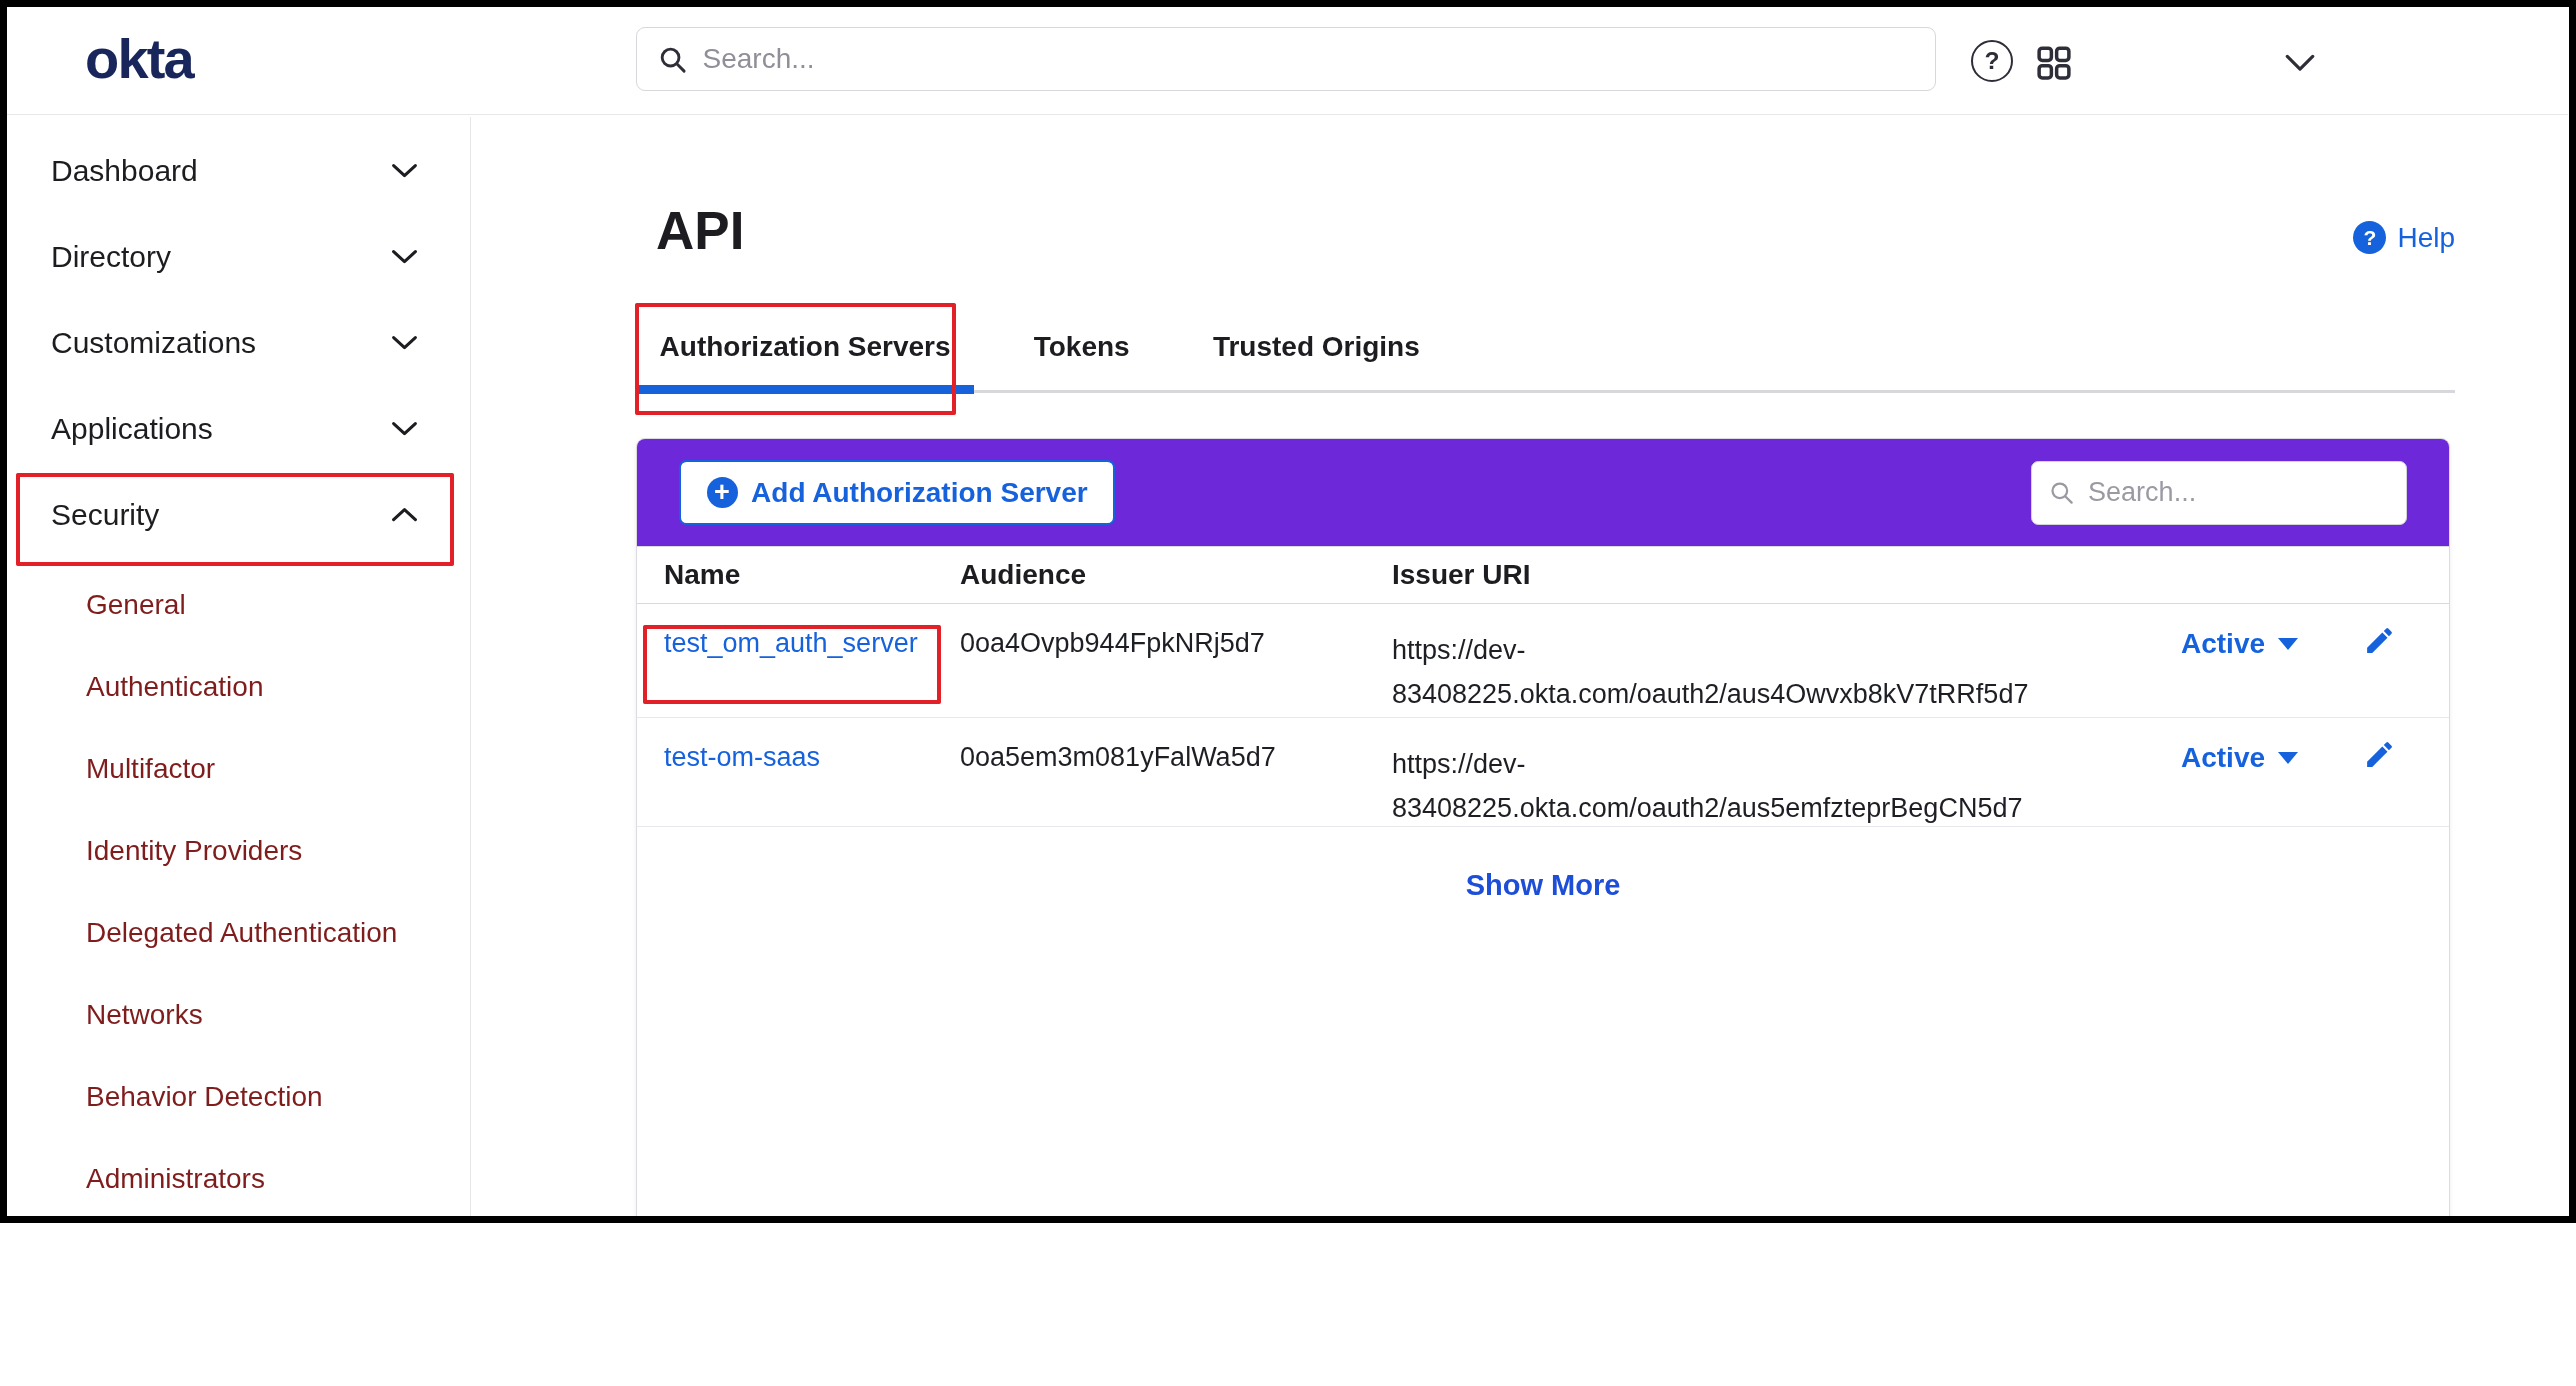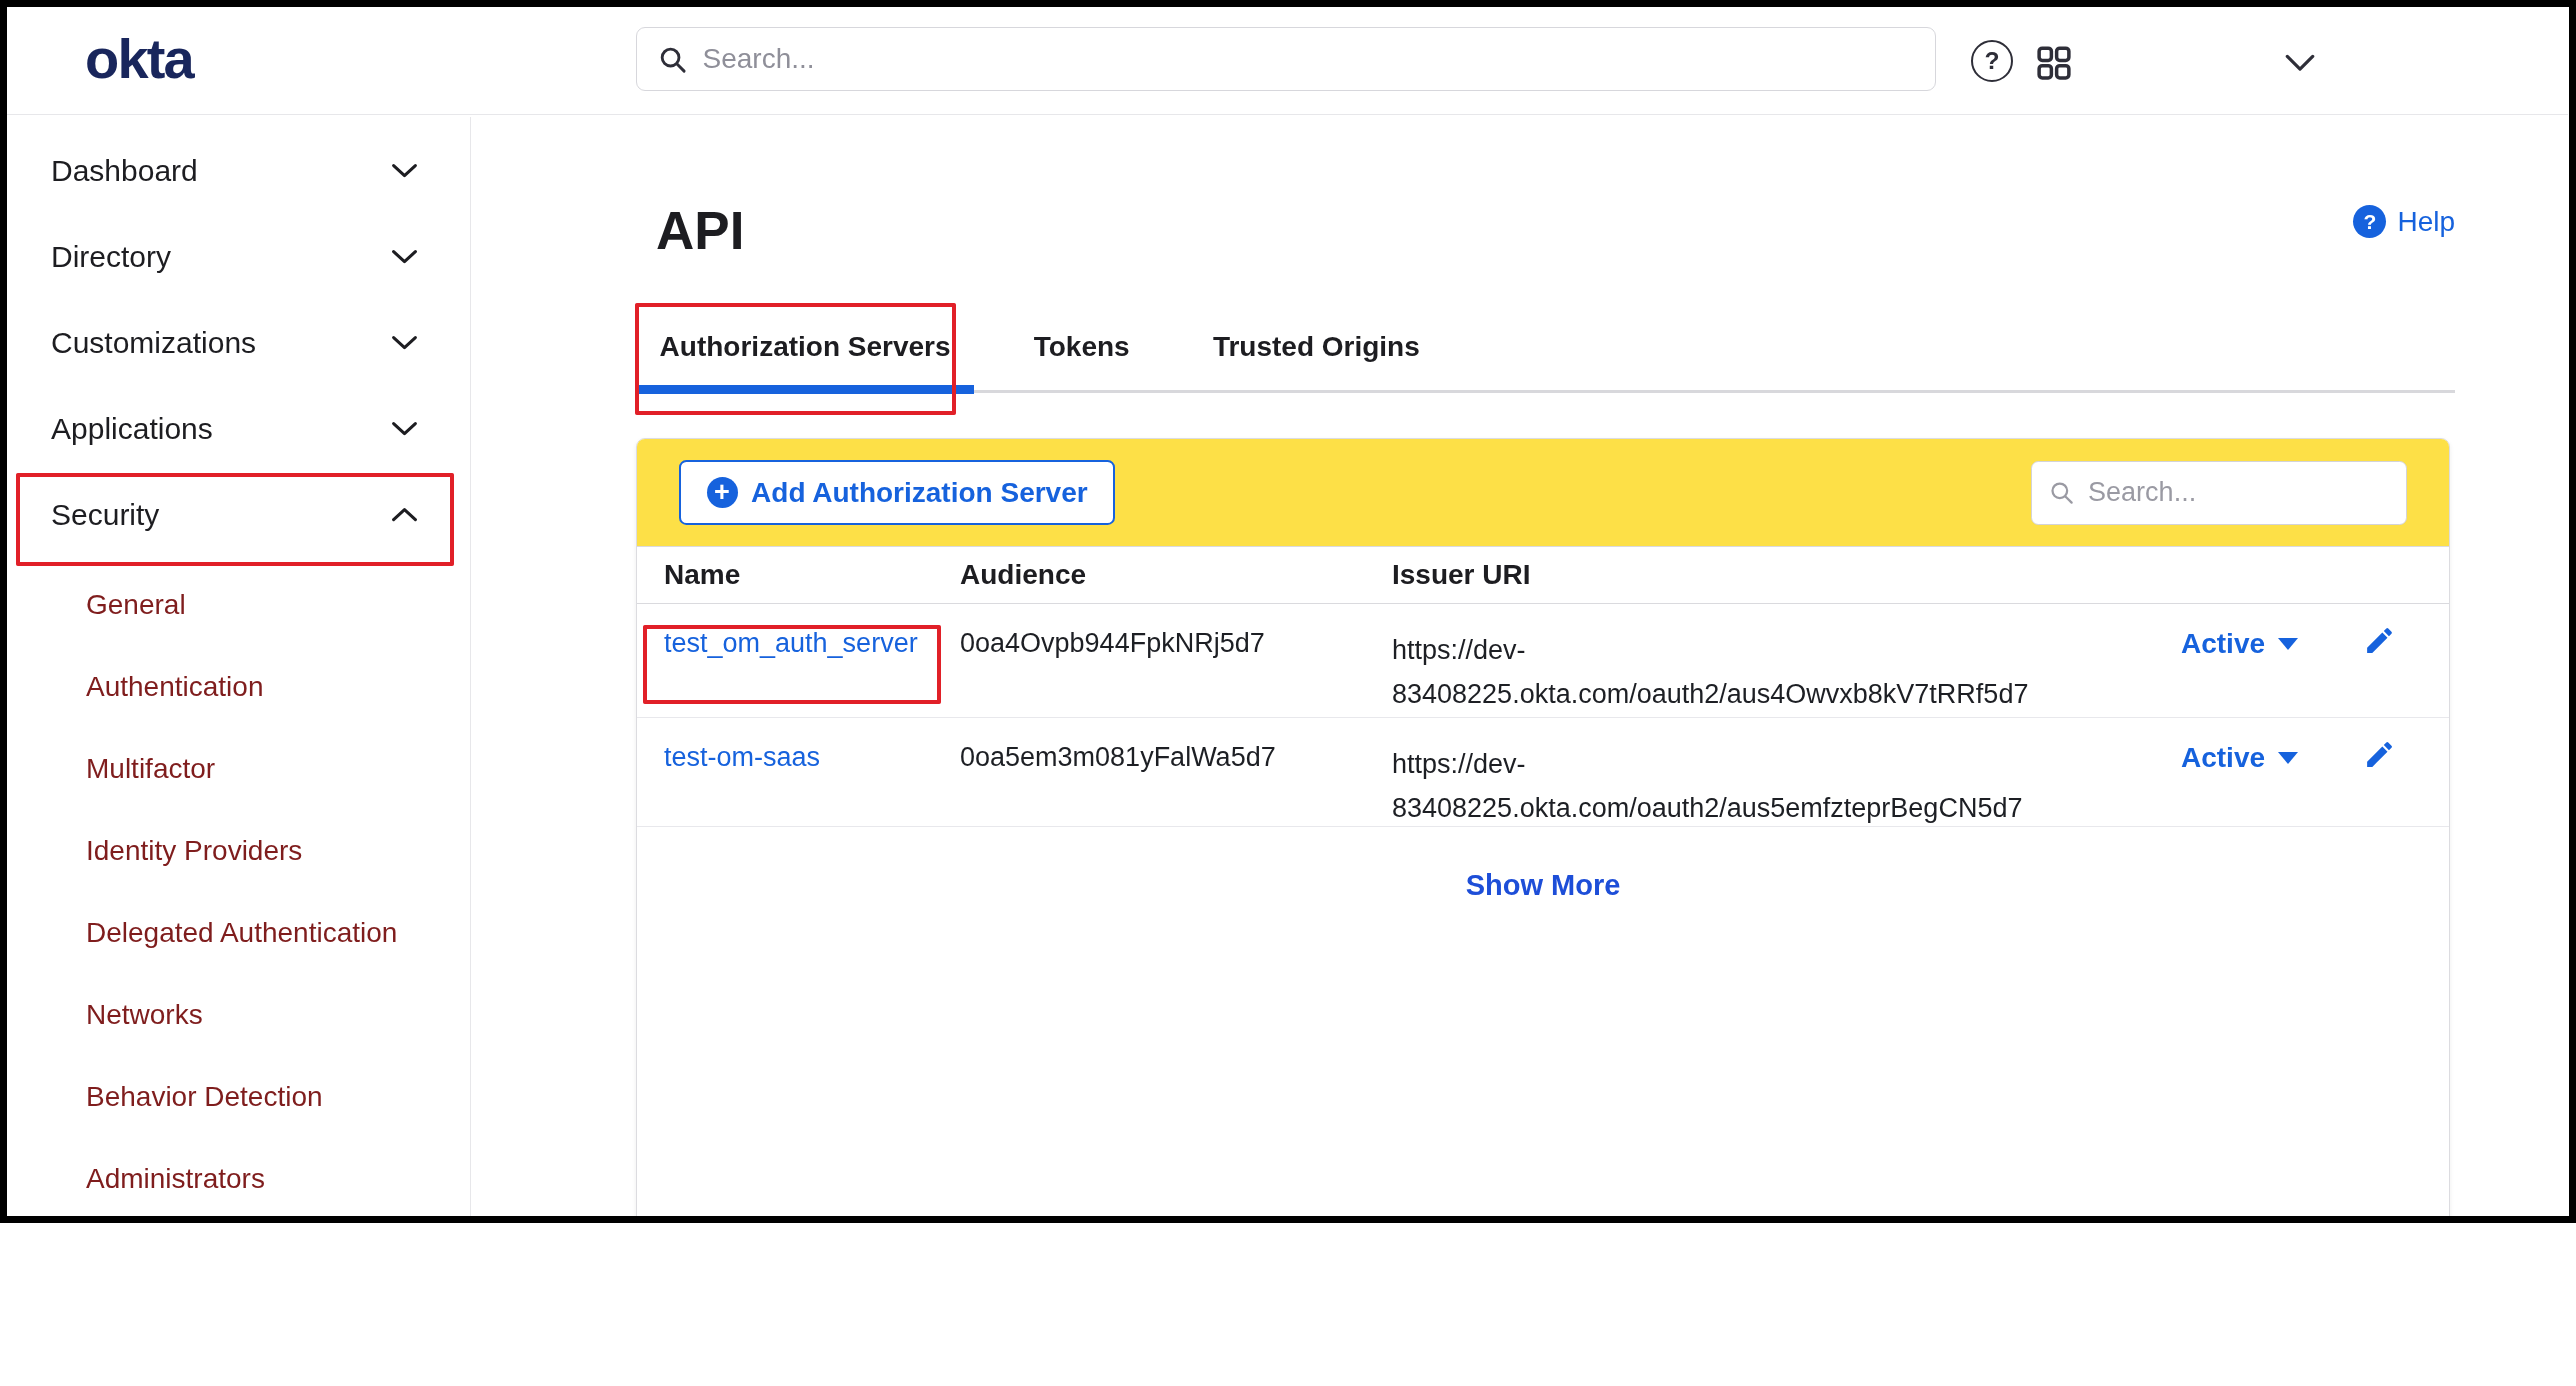--- a/index.html
+++ b/index.html
@@ -56,21 +56,21 @@
   }
   .nav-sub > li.selected { background:#f3f4fb; }
   .chev { flex:0 0 auto; }
 
   
   .main-title {
     position:absolute; left:649px; top:195px;
     font-size:53px; font-weight:700; color:#1d1d21; line-height:58px;
   }
   .help-link {
-    position:absolute; right:114px; top:198px; display:flex; align-items:center; gap:11px;
+    position:absolute; right:114px; top:214px; display:flex; align-items:center; gap:11px;
     color:#1662dd; font-size:28px; text-decoration:none; cursor:pointer;
   }
   .help-badge {
     display:flex; width:33px; height:33px; border-radius:50%;
     background:#1662dd; align-items:center; justify-content:center;
   }
   .help-badge::before { content:"?"; color:#fff; font-size:21px; font-weight:700; }
 
   .tabs {
     position:absolute; left:629px; top:296px; width:1819px; height:90px;
@@ -87,21 +87,21 @@
     background:#1662dd;
   }
 
   
   .card {
     position:absolute; left:629px; top:431px; width:1814px; height:839px;
     background:#fff; border:1.8px solid #dcdce0; border-radius:9px;
     box-shadow:0 2.7px 5.5px rgba(0,0,0,0.07); overflow:hidden;
   }
   .card-head {
-    height:108px; background:#fde047; border-bottom:1.8px solid #dadade;
+    height:108px; background:#6d28d9; border-bottom:1.8px solid #dadade;
     display:flex; align-items:center; padding:0 42px;justify-content:flex-end;
   }
   .add-btn {
     display:flex; align-items:center; gap:13.6px; height:65px; padding:0 25.5px;
     background:#fff; border:2.7px solid #1662dd; border-radius:7.3px;
     color:#1662dd; font-family:inherit; font-size:28px; font-weight:700; cursor:pointer;
   }
   .plus-circle {
     display:flex; width:31px; height:31px; border-radius:50%; background:#1662dd;
     align-items:center; justify-content:center;

